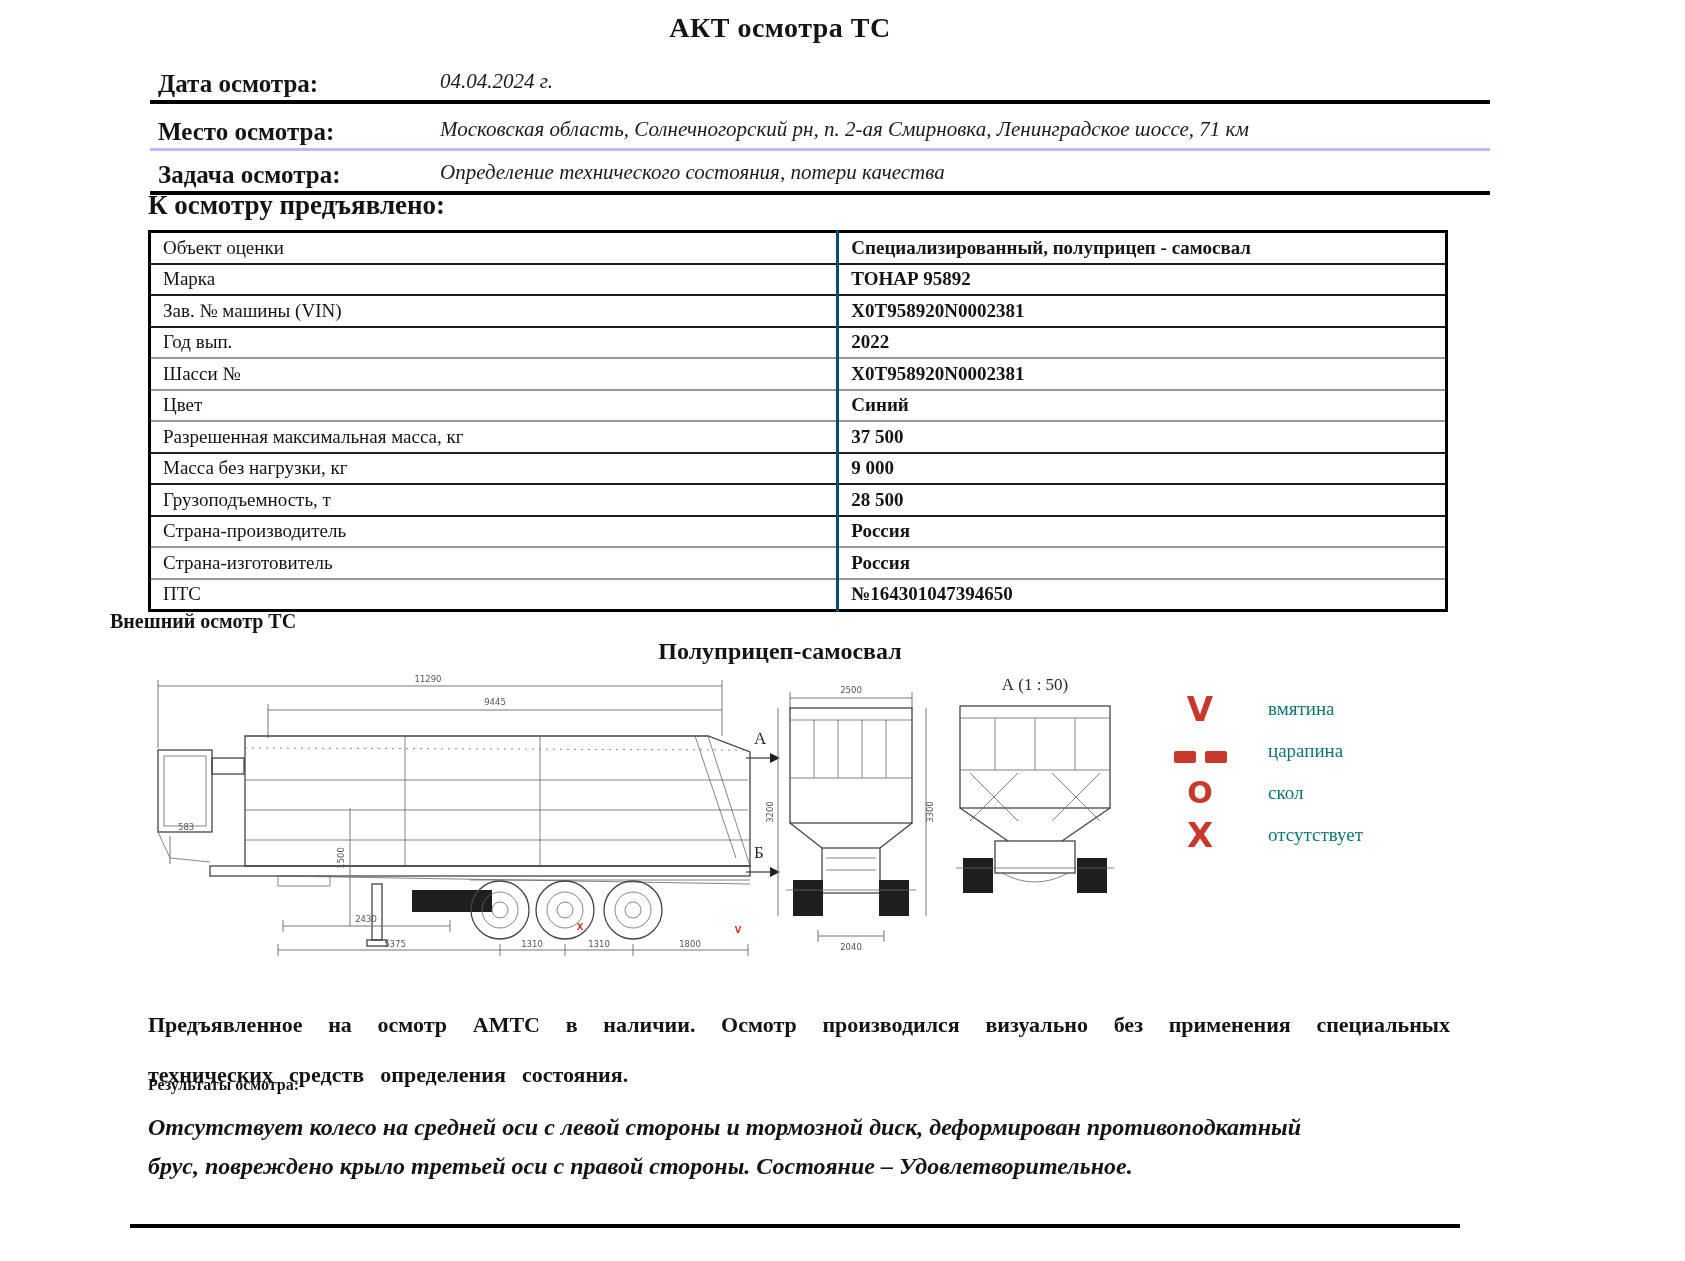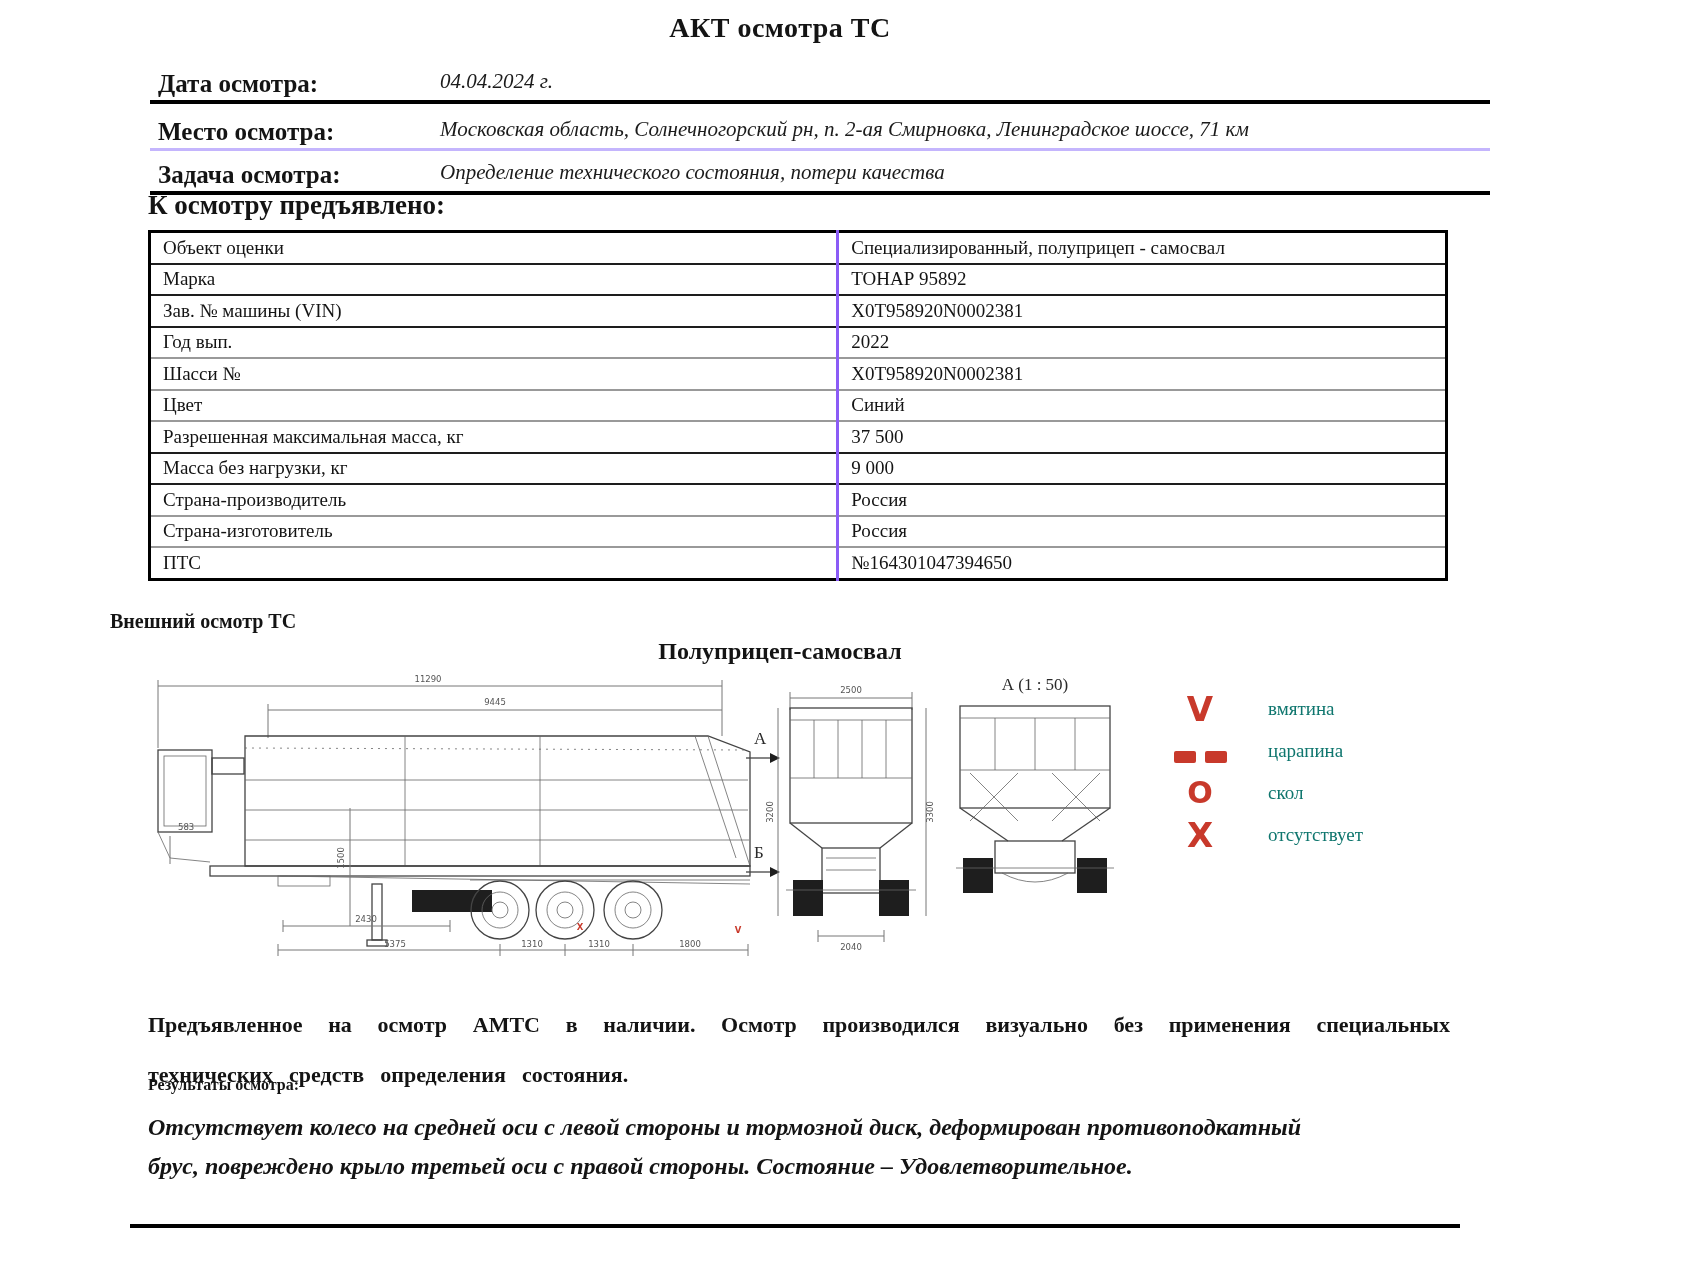--- a/index.html
+++ b/index.html
@@ -21,21 +21,21 @@
   .hdr-row.r3{height:40px;border-bottom:4px solid #000;}
   .hdr-label{width:278px;font-weight:bold;font-size:25px;padding:0 0 2px 8px;}
   .hdr-value{font-style:italic;font-size:21px;padding:0 0 6px 4px;color:#1b1b1b;}
 
   .sec-head{position:absolute;top:190px;left:38px;font-size:27px;font-weight:bold;}
 
   table.veh{position:absolute;top:230px;left:38px;width:1300px;
     border-collapse:collapse;border:3px solid #000;}
   table.veh td{border:2px solid #1d1d1d;font-size:19px;height:27.5px;
     padding:1px 12px;vertical-align:middle;line-height:1.05;}
-  table.veh td.val{border-left:3px solid #8b5cf6;}
+  table.veh td.val{border-left:3px solid #0c4a6e;font-weight:bold;}
   table.veh tr.gb td{border-bottom-color:#999;}
   .col-l{width:690px;} .col-r{width:610px;}
 
   .ext-head1{position:absolute;top:610px;left:0;width:100%;text-align:left;
     font-weight:bold;font-size:20px;}
   .ext-head2{position:absolute;top:638px;left:0;width:100%;text-align:center;
     font-weight:bold;font-size:24px;}
 
   svg.drawing{position:absolute;top:658px;left:40px;}
   svg.drawing text{font-family:"DejaVu Sans",sans-serif;font-size:8.5px;fill:#555;}
@@ -117,20 +117,24 @@
           <td>Цвет</td>
           <td class="val">Синий</td>
         </tr>
       <tr>
           <td>Разрешенная максимальная масса, кг</td>
           <td class="val">37 500</td>
         </tr>
       <tr>
           <td>Масса без нагрузки, кг</td>
           <td class="val">9 000</td>
+        </tr>
+      <tr>
+          <td>Грузоподъемность, т</td>
+          <td class="val">28 500</td>
         </tr>
       <tr class="gb">
           <td>Страна-производитель</td>
           <td class="val">Россия</td>
         </tr>
       <tr class="gb">
           <td>Страна-изготовитель</td>
           <td class="val">Россия</td>
         </tr>
       <tr>

